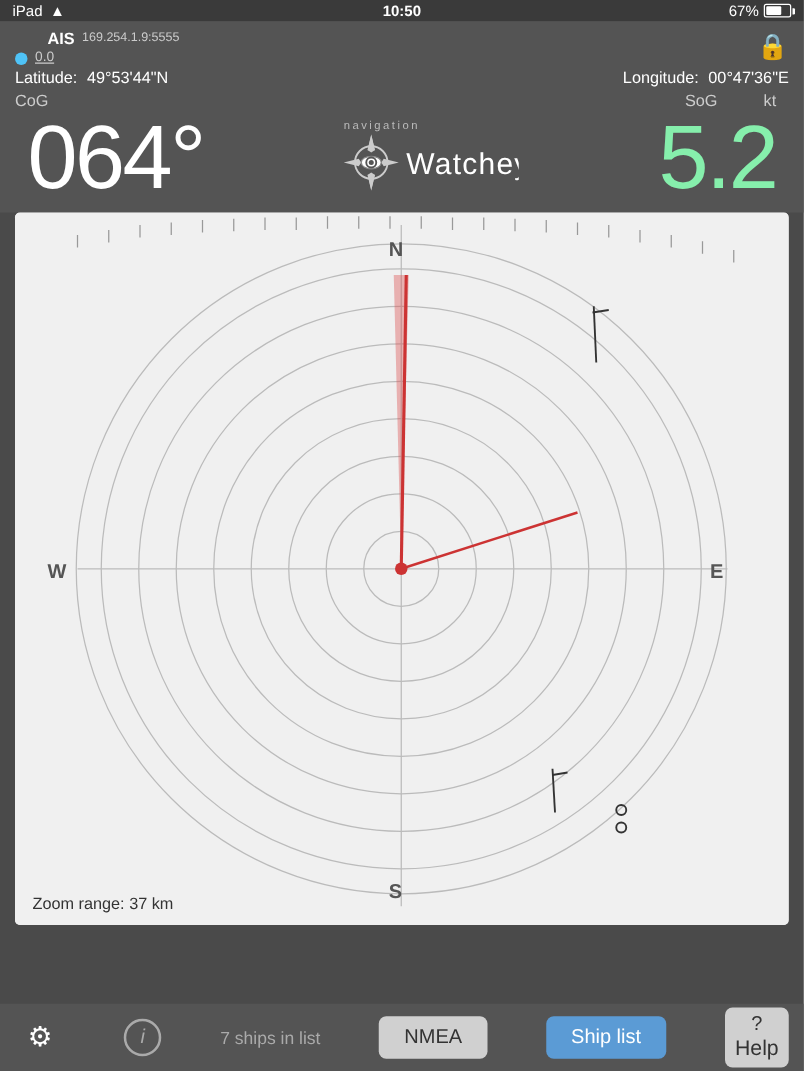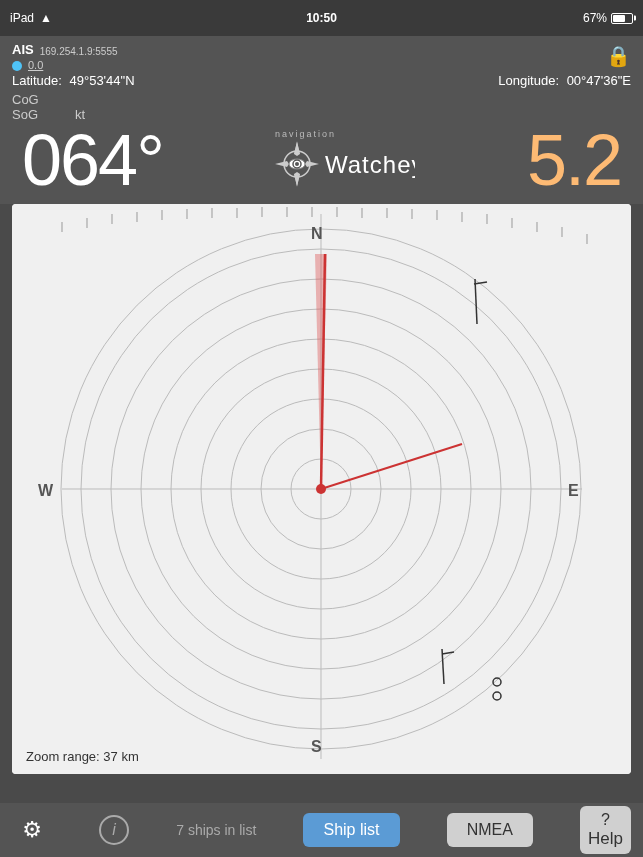--- a/index.html
+++ b/index.html
@@ -8,21 +8,21 @@
       height: 857px;
       background: #4a4a4a;
       font-family: -apple-system, 'Helvetica Neue', Arial, sans-serif;
       overflow: hidden;
       position: relative;
     }
 
     
     #status-bar {
       background: #3a3a3a;
-      height: 36px;
+      height: 17px;
       display: flex;
       align-items: center;
       justify-content: space-between;
       padding: 0 10px;
       color: #fff;
       font-size: 12px;
       font-weight: 500;
     }
     .status-left { display: flex; align-items: center; gap: 6px; }
     .status-center { position: absolute; left: 50%; transform: translateX(-50%); font-weight: 700; }
@@ -66,21 +66,21 @@
     .cog-value {
       font-size: 72px;
       font-weight: 200;
       color: #fff;
       line-height: 1;
       letter-spacing: -2px;
     }
     .sog-value {
       font-size: 72px;
       font-weight: 200;
-      color: #fdba74;
+      color: #86efac;
       line-height: 1;
       letter-spacing: -2px;
     }
     .watcheye-logo {
       display: flex;
       flex-direction: column;
       align-items: flex-start;
       color: #fff;
     }
     .watcheye-logo .logo-nav { font-size: 9px; color: #bbb; letter-spacing: 2px; text-transform: lowercase; margin-bottom: -2px; }
@@ -198,42 +198,42 @@
     <span>67%</span>
     <div class="battery-icon">
       <div class="battery-fill"></div>
     </div>
   </div>
 </div>
 
 <div id="header">
   <div class="header-row1">
     <div>
-      <div style="display:flex;align-items:flex-end;gap:6px;">
+      <div style="display:flex;align-items:center;gap:6px;margin-left:26px;">
         <span class="ais-title">AIS</span>
         <span class="ais-ip">169.254.1.9:5555</span>
       </div>
       <div style="display:flex;align-items:center;gap:6px;margin-top:2px;">
         <div class="ais-dot"></div>
         <span class="ais-version">0.0</span>
       </div>
     </div>
     <div class="lock-icon-wrap">🔒</div>
   </div>
   <div class="header-row2">
     <div>
       <span>Latitude:</span>
       <span style="color:#fff;margin-left:4px;">49°53'44"N</span>
     </div>
     <div>
       <span>Longitude:</span>
       <span style="color:#fff;margin-left:4px;">00°47'36"E</span>
     </div>
   </div>
-  <div style="display:flex;justify-content:space-between;color:#ccc;font-size:13px;padding:0 10px 2px 0;flex-direction:column;">
+  <div style="display:flex;justify-content:space-between;color:#ccc;font-size:13px;padding:0 10px 2px 0;">
     <span>CoG</span>
     <span style="display:flex;gap:4px;">
       <span>SoG</span>
       &nbsp;&nbsp;&nbsp;&nbsp;&nbsp;&nbsp;&nbsp;&nbsp;
       <span>kt</span>
     </span>
   </div>
   <div class="big-display">
     <div class="cog-value">064°</div>
 
@@ -356,23 +356,23 @@
 </div>
 
 <div id="bottom-bar">
   <div class="bottom-icon-btn">
     <span>⚙</span>
   </div>
   <div class="bottom-info-btn">
     <span style="font-style:italic;">i</span>
   </div>
   <span class="ships-count">7 ships in list</span>
+  <button class="bottom-btn">
+    <span>NMEA</span>
+  </button>
   <button class="bottom-btn active">
     <span>Ship list</span>
-  </button>
-  <button class="bottom-btn">
-    <span>NMEA</span>
   </button>
   <button class="help-btn">
     <span style="font-size:16px;">?</span>
     <span style="font-size:17px;">Help</span>
   </button>
 </div>
 
 </body></html>

